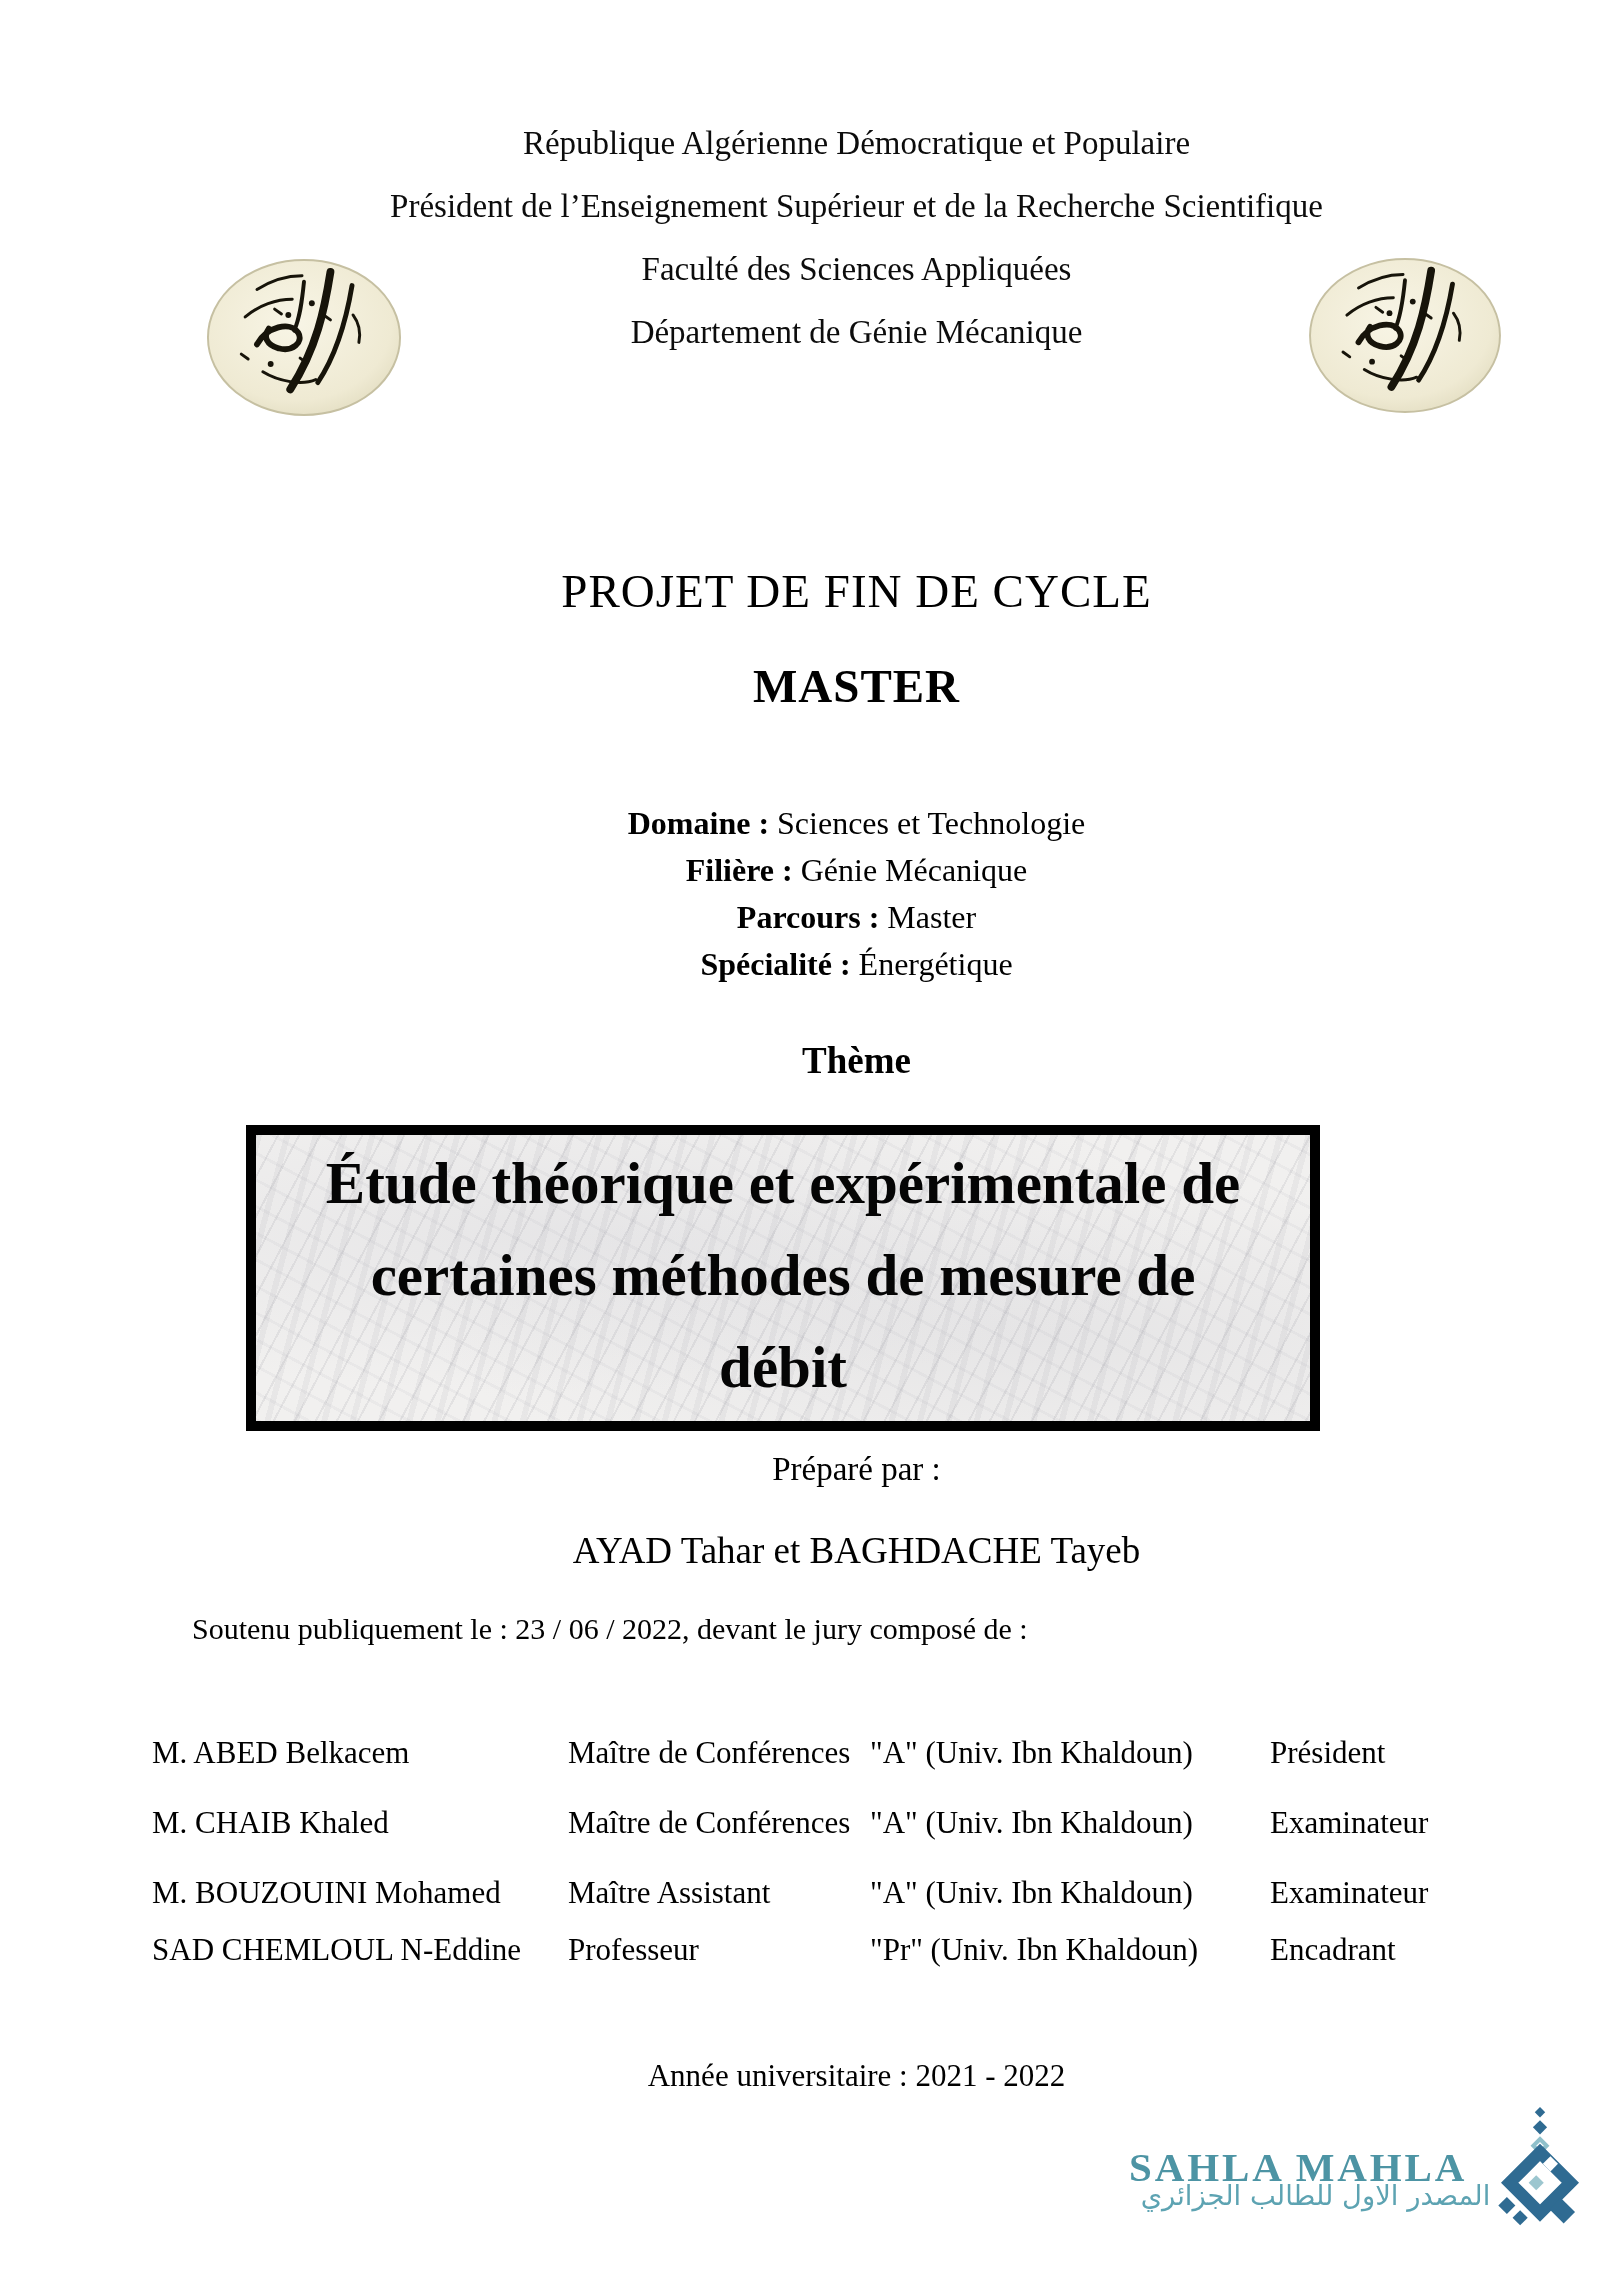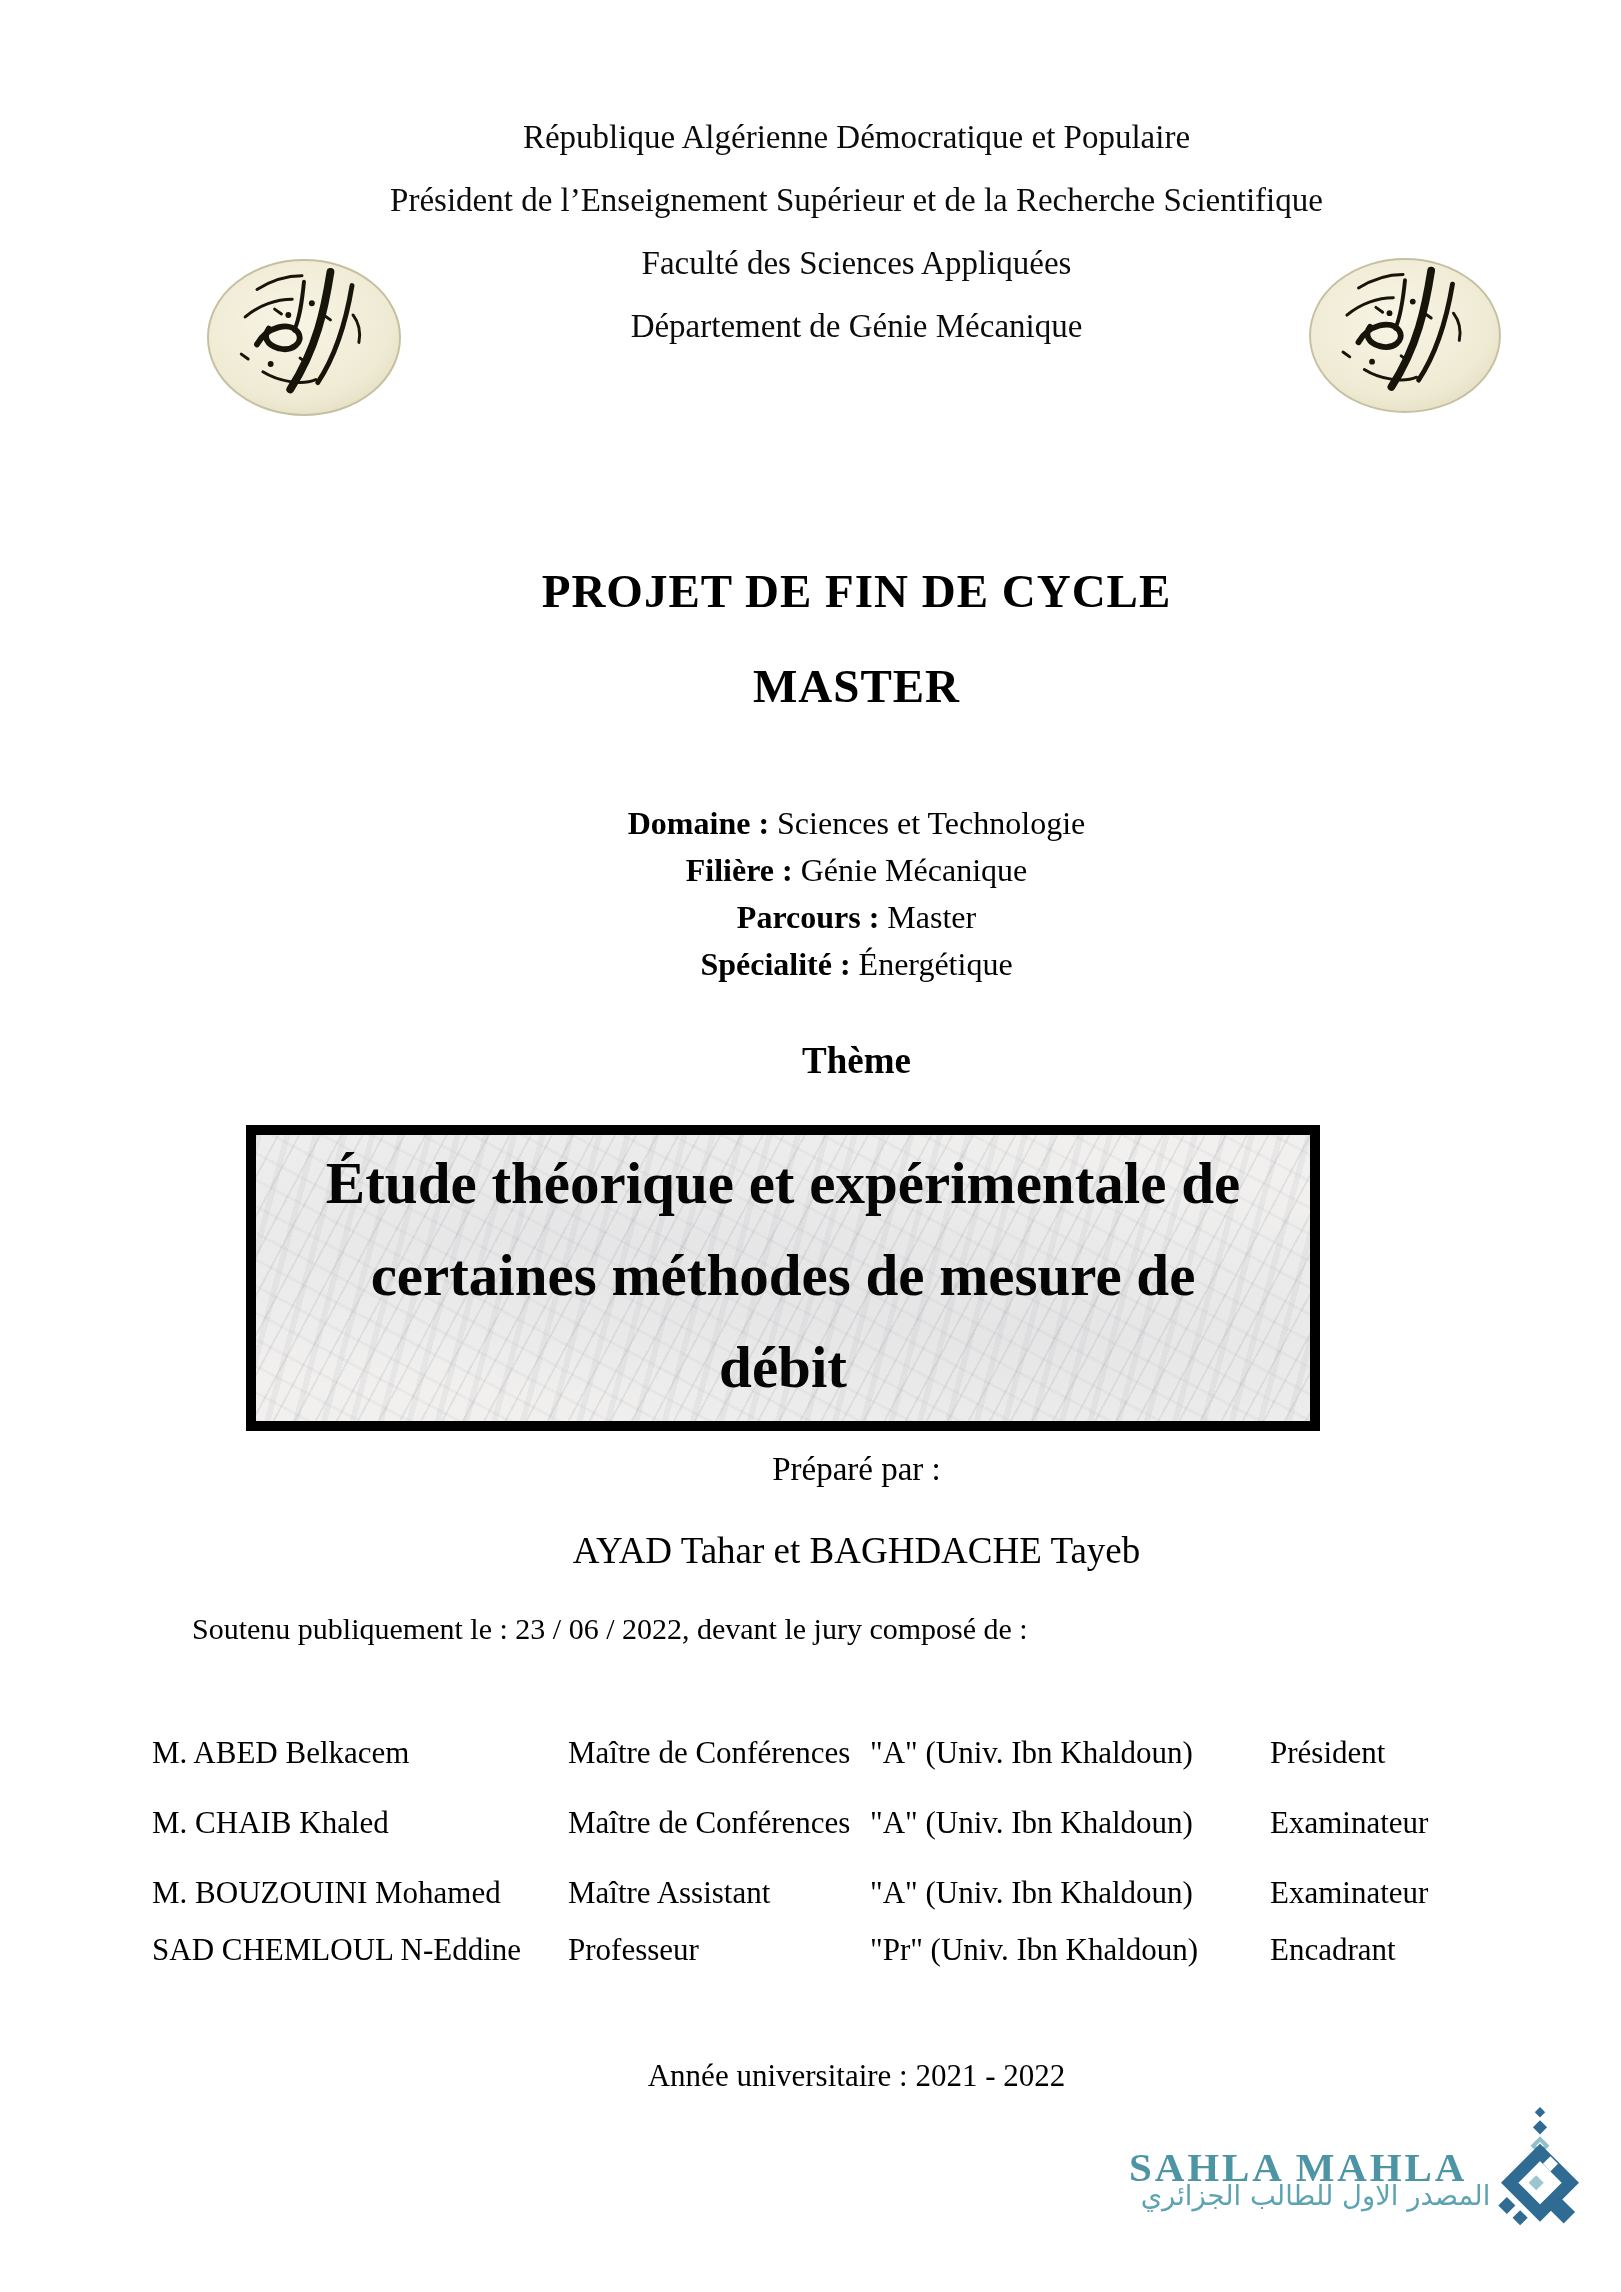--- a/index.html
+++ b/index.html
@@ -18,33 +18,33 @@
   }
   .abs { position: absolute; }
   .centered-col {
     left: 92px;
     width: 1529px;
     text-align: center;
   }
 
   
   .header-block {
-    top: 106px;
+    top: 112px;
     font-size: 33px;
     line-height: 63px;
     color: #0c0c0c;
   }
 
   
   .seal { display: block; }
   .seal-left  { left: 206px;  top: 258px; width: 196px; height: 159px; }
   .seal-right { left: 1308px; top: 257px; width: 194px; height: 157px; }
 
   
-  .degree-line1 { top: 564px; font-size: 47px; font-weight: bold; letter-spacing: 1px; }
+  .degree-line1 { top: 564px; font-size: 47px; font-weight: normal; letter-spacing: 1px; }
   .degree-line2 { top: 659px; font-size: 47px; font-weight: bold; letter-spacing: 1px; }
 
   
   .program-block { top: 800px; font-size: 32px; line-height: 47px; }
   .program-label { font-weight: bold; }
 
   
   .theme-heading { top: 1039px; font-size: 37px; font-weight: bold; }
 
   

